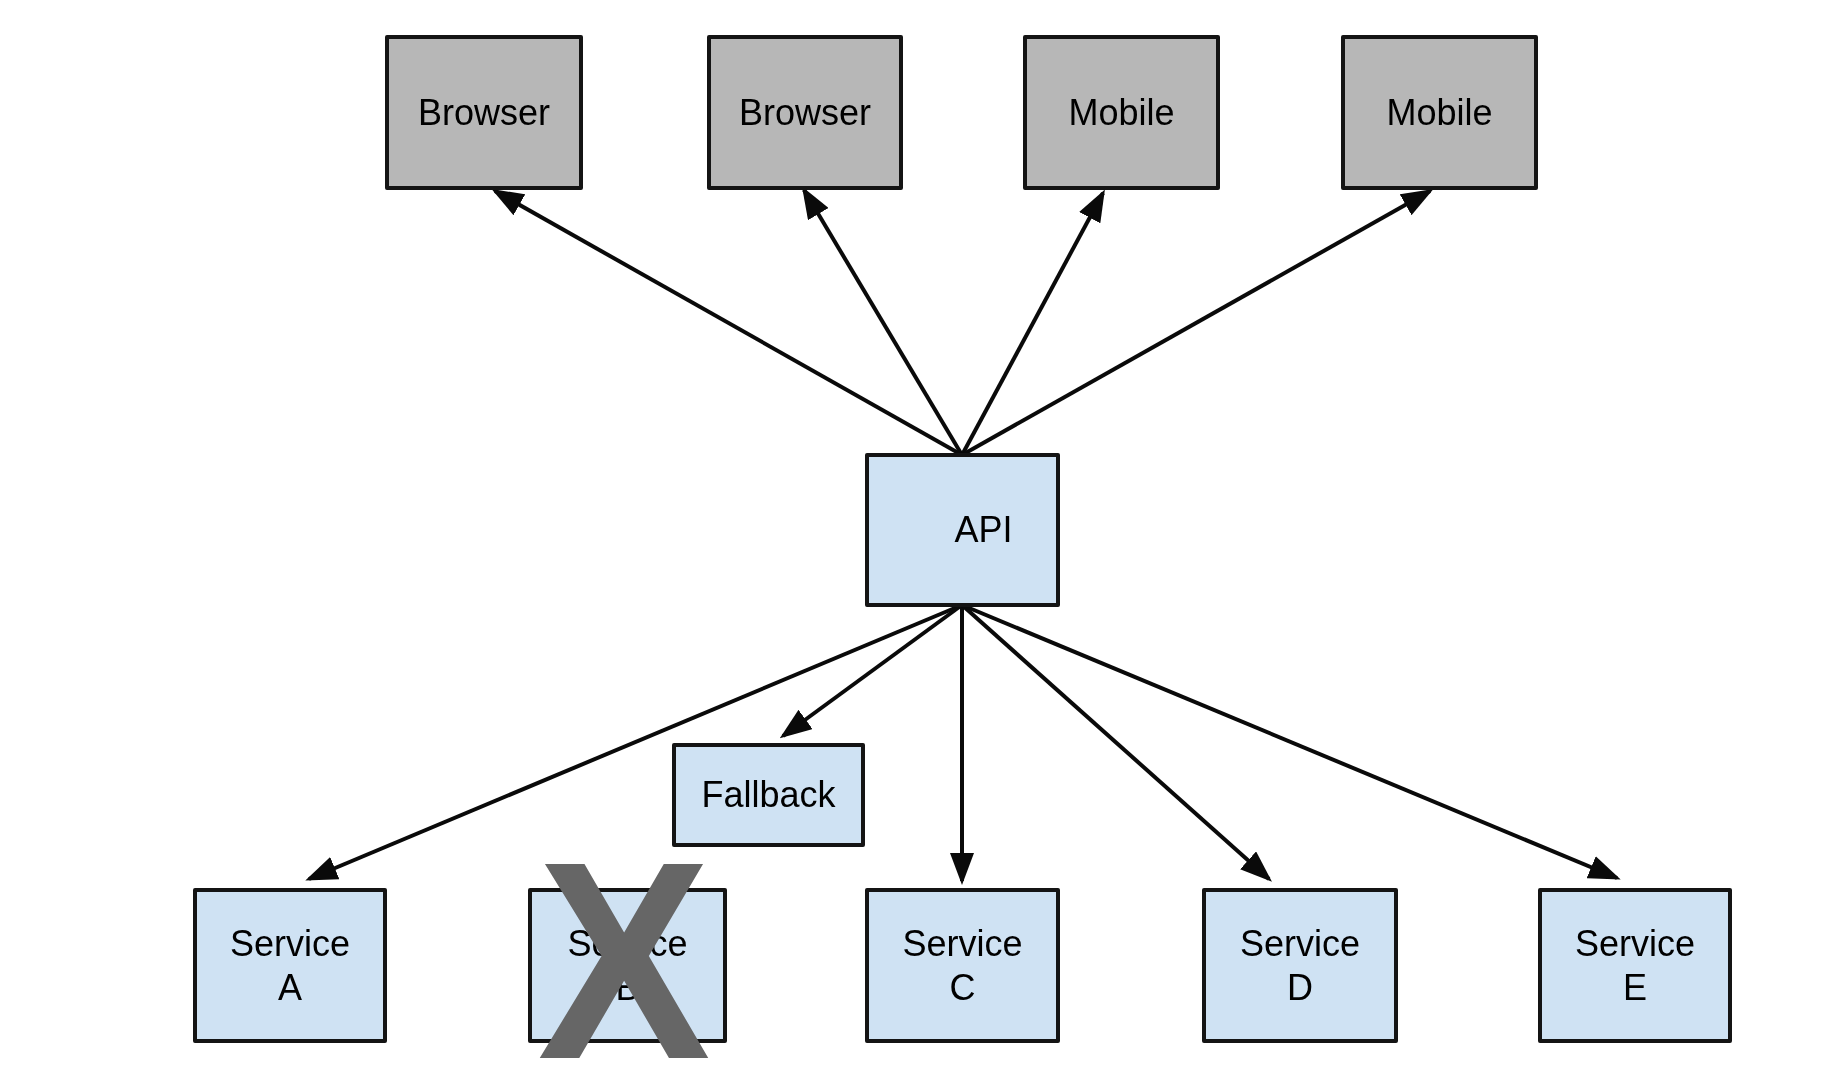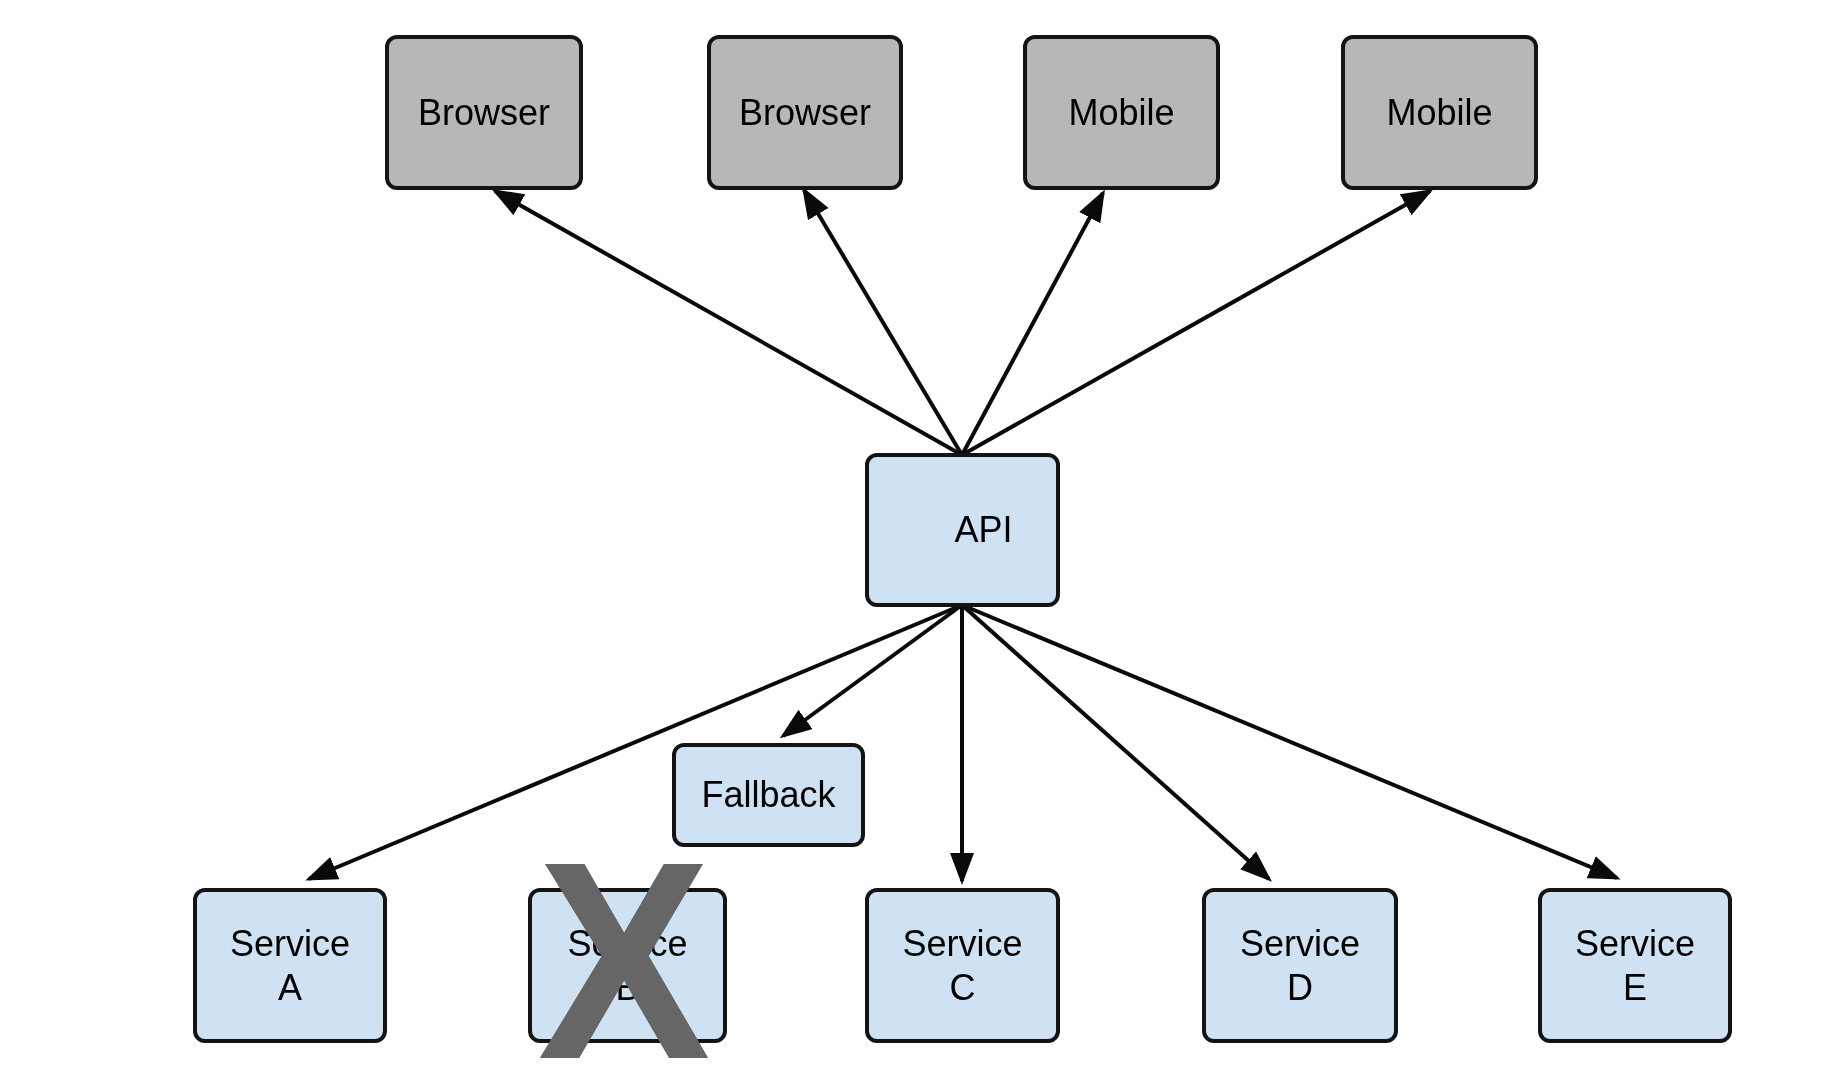--- a/index.html
+++ b/index.html
@@ -15,21 +15,21 @@
   .arrows line {
     stroke: var(--arrow, #0a0a0a);
     stroke-width: 4;
   }
   .arrowhead-shape { fill: var(--arrow, #0a0a0a); }
   .node {
     position: absolute;
     z-index: 2;
     box-sizing: border-box;
     border: 4px solid var(--border, #141414);
-    border-radius: 12px;
+    border-radius: 2px;
     display: flex;
     flex-direction: column;
     align-items: center;
     justify-content: center;
     font-size: 36px;
     line-height: 1.22;
     color: var(--text, #000000);
     text-align: center;
     white-space: pre;
   }

